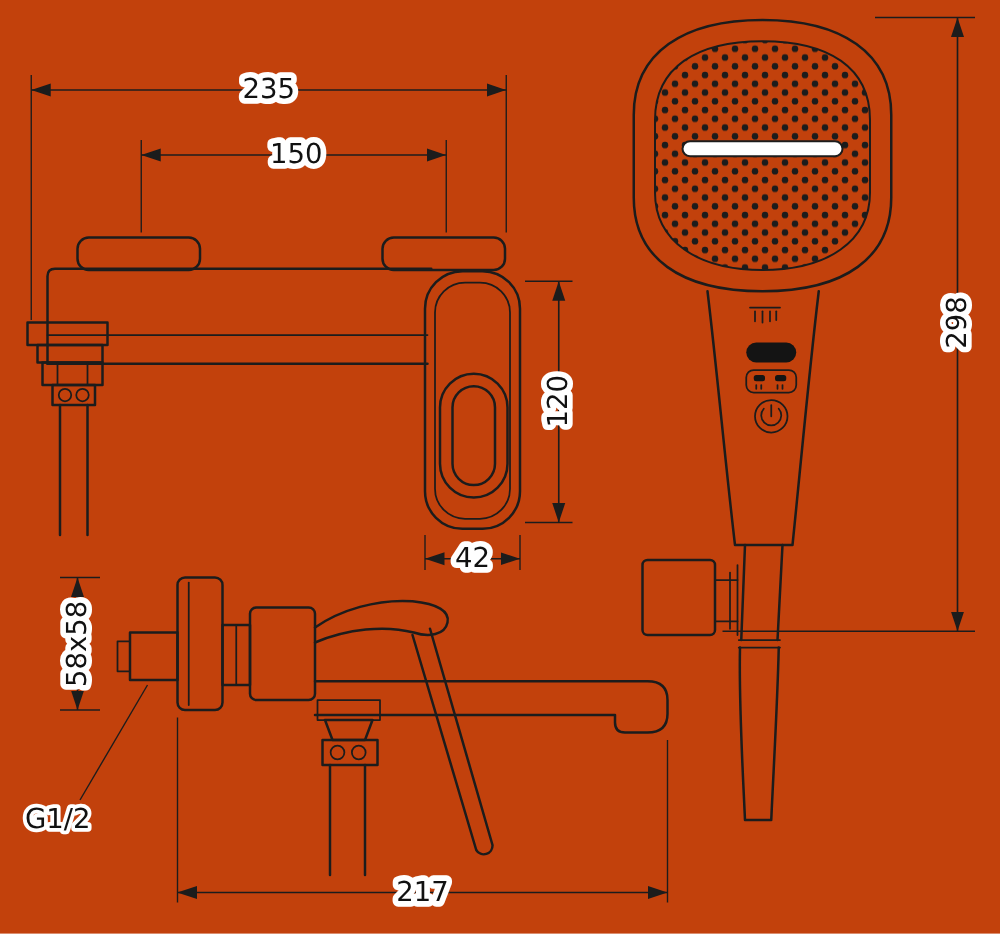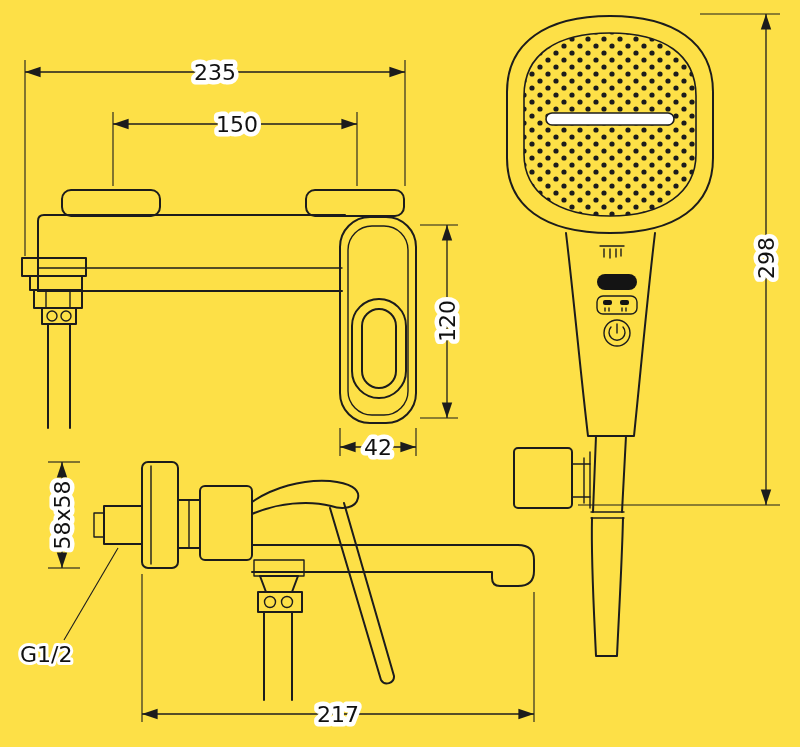--- a/index.html
+++ b/index.html
@@ -4,21 +4,21 @@
 <style>
   html, body {
     margin: 0;
     padding: 0;
     background: #ffffff;
     font-family: "DejaVu Sans", "Liberation Sans", sans-serif;
   }
   .canvas {
     width: 800px;
     height: 747px;
-    background: #fde047;
+    background: #c2410c;
     position: relative;
     overflow: hidden;
   }
   svg { display: block; }
   .ln {
     fill: none;
     stroke: #1c1c1c;
     stroke-width: 2;
     stroke-linejoin: round;
     stroke-linecap: round;

